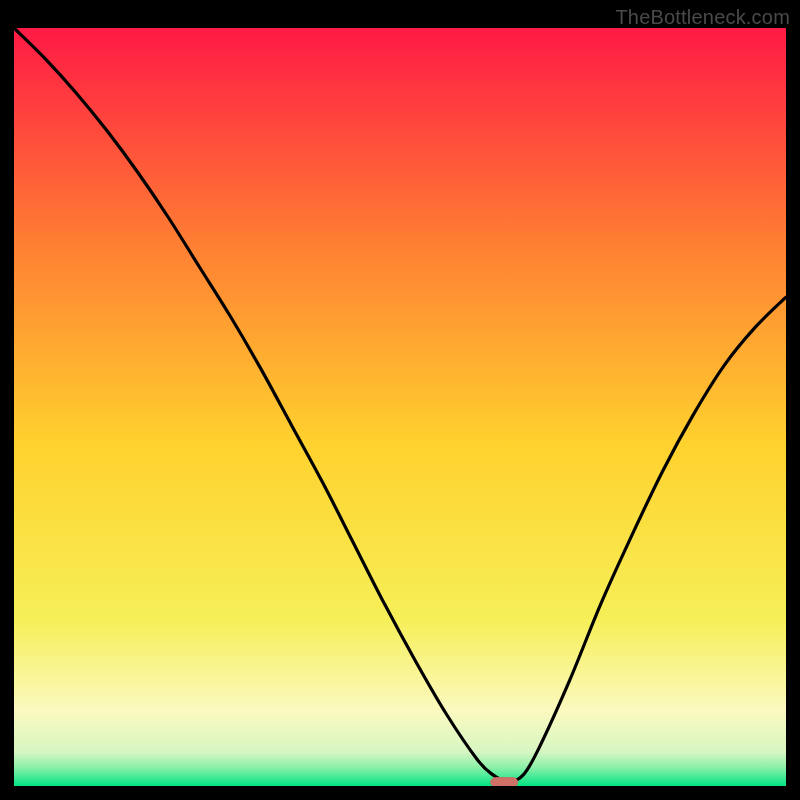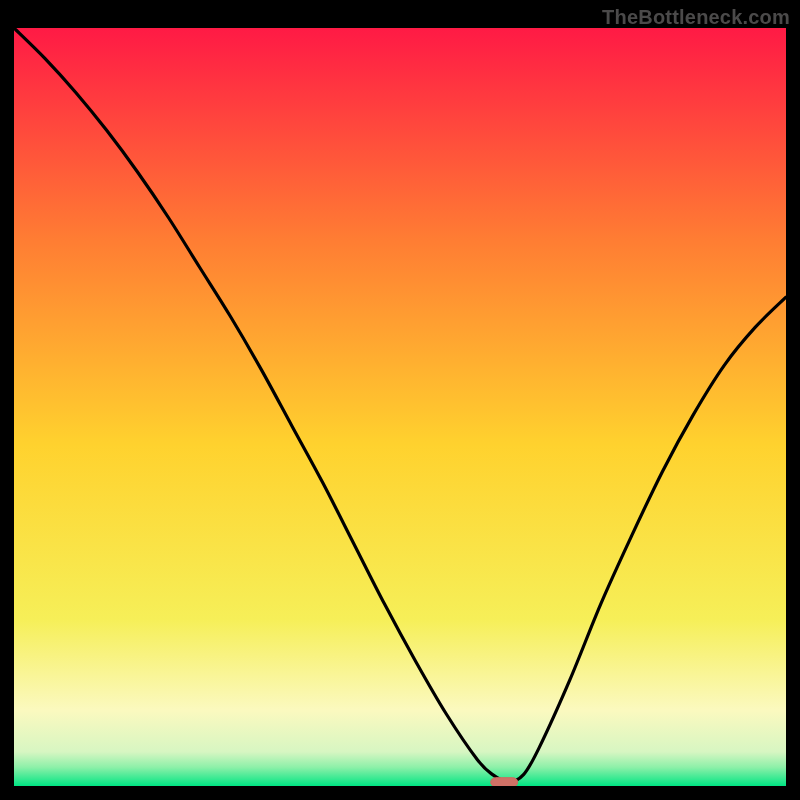--- a/index.html
+++ b/index.html
@@ -16,21 +16,21 @@
     width: 800px;
     height: 800px;
     background: #000;
   }
   .watermark {
     position: absolute;
     top: 6px;
     right: 10px;
     color: #4b4a4a;
     font-size: 20px;
-    font-weight: 700;
+    font-weight: 400;
     letter-spacing: 0.2px;
     z-index: 5;
   }
   .plot-wrap {
     position: absolute;
     left: 14px;
     top: 28px;
     width: 772px;
     height: 758px;
   }

